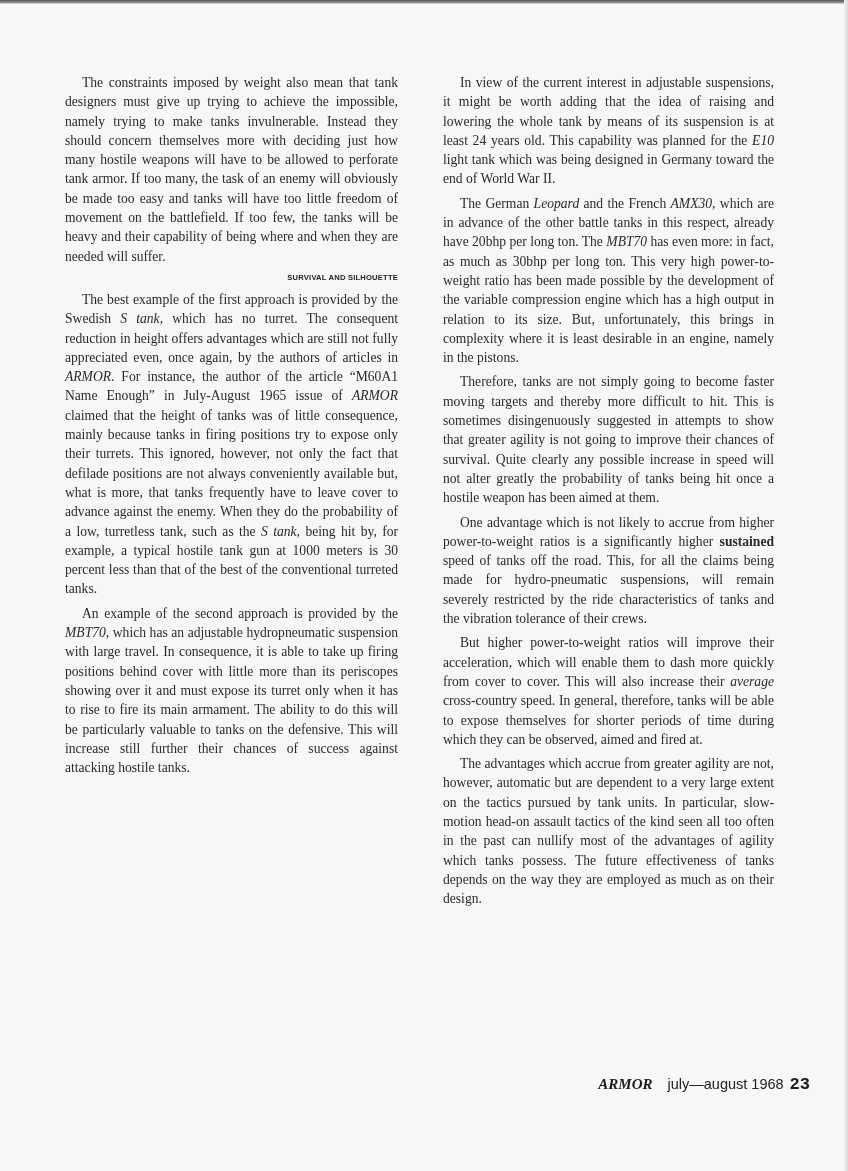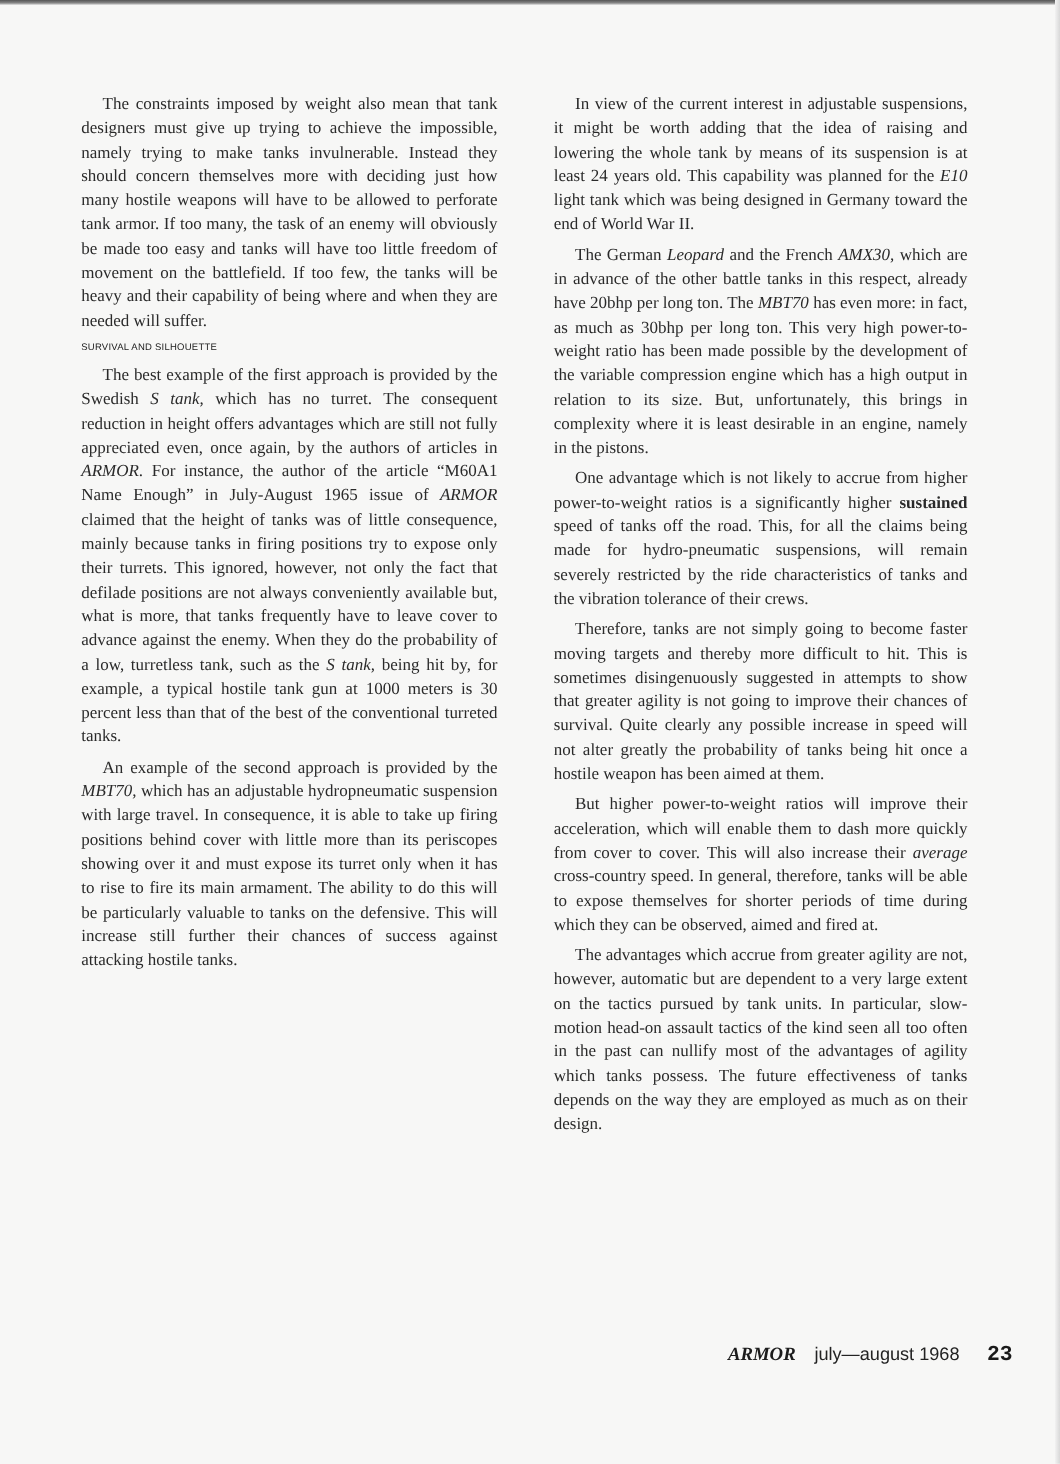--- a/index.html
+++ b/index.html
@@ -37,24 +37,24 @@
       hyphens: manual;
     }
     .col-left { left: 65px; }
     .col-right { left: 424px; width: 331px; margin-left: 19px; }
     .column p {
       margin: 0 0 5px 0;
       text-indent: 17px;
     }
     .subhead {
       font-family: "Liberation Sans", "DejaVu Sans", sans-serif;
-      font-weight: normal;
+      font-weight: bold;
       font-size: 7.6px;
       letter-spacing: 0.2px;
-      text-align: left;
+      text-align: right;
       margin: 2px 0 5px 0;
       line-height: 14px;
       color: #222;
     }
     .i { font-style: italic; }
     .b { font-weight: bold; }
     .footer {
       position: absolute;
       top: 1075px;
       left: 520px;
@@ -70,21 +70,21 @@
       font-style: italic;
       font-weight: bold;
       font-size: 15px;
       color: #1c1c1c;
       margin-right: 15px;
     }
     .footer-date {
       font-family: "Liberation Sans", "DejaVu Sans", sans-serif;
       font-size: 14.5px;
       color: #222;
-      margin-right: 22px;
+      margin-right: 6px;
     }
     .footer-page {
       font-family: Liberation Mono, monospace;
       font-weight: bold;
       font-size: 17px;
       color: #1a1a1a;
     }
   </style>
 </head>
 <body>
@@ -102,23 +102,23 @@
 
   <p><span>An example of the second approach is provided by the </span><span class="i">MBT70,</span><span> which has an adjustable hydro­pneumatic suspension with large travel. In conse­quence, it is able to take up firing positions behind cover with little more than its periscopes showing over it and must expose its turret only when it has to rise to fire its main armament. The ability to do this will be particularly valuable to tanks on the defensive. This will increase still further their chances of success against attacking hostile tanks.</span></p>
 </div>
 
 <div class="column col-right">
   <p><span>In view of the current interest in adjustable suspensions, it might be worth adding that the idea of raising and lowering the whole tank by means of its suspension is at least 24 years old. This capa­bility was planned for the </span><span class="i">E10</span><span> light tank which was being designed in Germany toward the end of World War II.</span></p>
 
 
   <p><span>The German </span><span class="i">Leopard</span><span> and the French </span><span class="i">AMX30,</span><span> which are in advance of the other battle tanks in this respect, already have 20bhp per long ton. The </span><span class="i">MBT70</span><span> has even more: in fact, as much as 30bhp per long ton. This very high power-to-weight ratio has been made possible by the development of the variable compression engine which has a high output in relation to its size. But, unfortunately, this brings in complexity where it is least desirable in an engine, namely in the pistons.</span></p>
 
+  <p>Therefore, tanks are not simply going to become faster moving targets and thereby more difficult to hit. This is sometimes disingenuously suggested in attempts to show that greater agility is not going to improve their chances of survival. Quite clearly any possible increase in speed will not alter greatly the probability of tanks being hit once a hostile weapon has been aimed at them.</p>
+
   <p><span>One advantage which is not likely to accrue from higher power-to-weight ratios is a significantly higher </span><span class="b">sustained</span><span> speed of tanks off the road. This, for all the claims being made for hydro-pneumatic suspensions, will remain severely restricted by the ride characteristics of tanks and the vibration toler­ance of their crews.</span></p>
-
-  <p>Therefore, tanks are not simply going to become faster moving targets and thereby more difficult to hit. This is sometimes disingenuously suggested in attempts to show that greater agility is not going to improve their chances of survival. Quite clearly any possible increase in speed will not alter greatly the probability of tanks being hit once a hostile weapon has been aimed at them.</p>
 
   <p><span>But higher power-to-weight ratios will improve their acceleration, which will enable them to dash more quickly from cover to cover. This will also increase their </span><span class="i">average</span><span> cross-country speed. In gen­eral, therefore, tanks will be able to expose them­selves for shorter periods of time during which they can be observed, aimed and fired at.</span></p>
 
   <p>The advantages which accrue from greater agility are not, however, automatic but are dependent to a very large extent on the tactics pursued by tank units. In particular, slow-motion head-on assault tactics of the kind seen all too often in the past can nullify most of the advantages of agility which tanks possess. The future effectiveness of tanks depends on the way they are employed as much as on their design.</p>
 </div>
 
 <div class="footer">
   <span class="footer-mag">ARMOR</span>
   <span class="footer-date">july—august 1968</span>
   <span class="footer-page">23</span>

